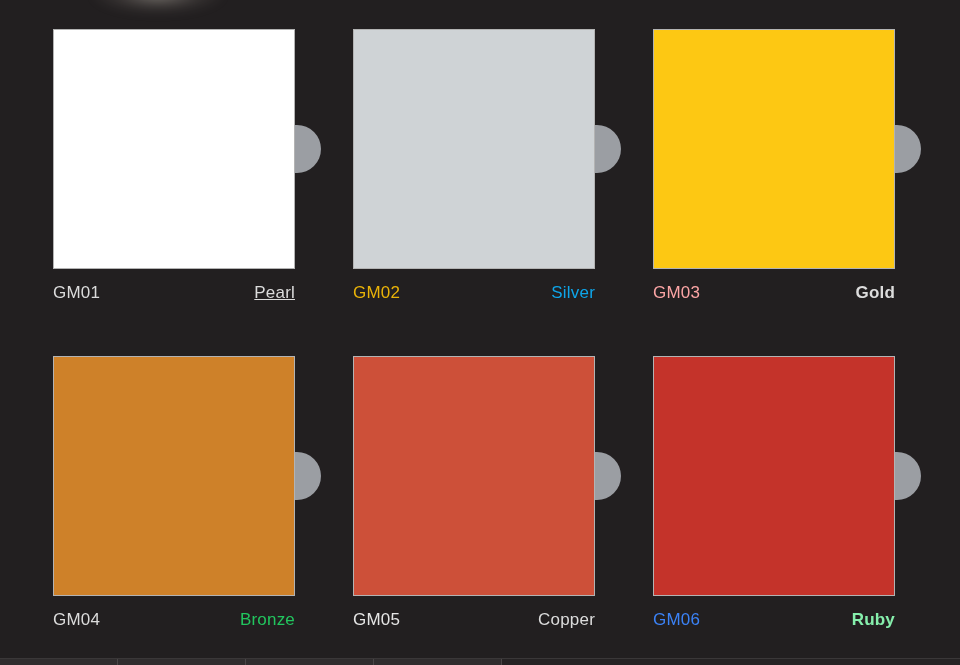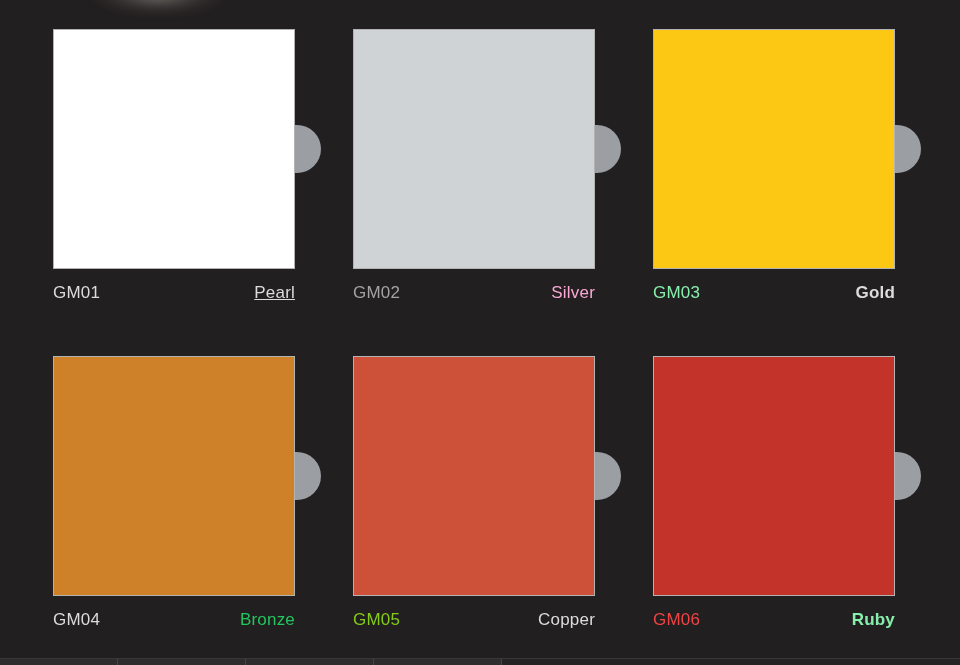--- a/index.html
+++ b/index.html
@@ -126,32 +126,32 @@
         <span class="swatch-name" style="color: rgb(220, 220, 220); text-decoration: underline;">Pearl</span>
       </div>
     </div>
 
     <div class="swatch-card">
       <div class="swatch-chip-wrap">
         <div class="swatch-chip" style="background: rgb(207, 211, 214); border-color: rgb(179, 179, 179);"></div>
         <div class="swatch-handle" style="background: rgb(155, 158, 163);"></div>
       </div>
       <div class="swatch-meta">
-        <span class="swatch-code" style="color: #a3a3a3;">GM02</span>
-        <span class="swatch-name" style="color: #f9a8d4;">Silver</span>
+        <span class="swatch-code" style="color: #eab308;">GM02</span>
+        <span class="swatch-name" style="color: #0ea5e9;">Silver</span>
       </div>
     </div>
 
     <div class="swatch-card">
       <div class="swatch-chip-wrap">
         <div class="swatch-chip" style="background: rgb(253, 200, 19); border-color: rgb(179, 179, 179);"></div>
         <div class="swatch-handle" style="background: rgb(155, 158, 163);"></div>
       </div>
       <div class="swatch-meta">
-        <span class="swatch-code" style="color: #86efac;">GM03</span>
+        <span class="swatch-code" style="color: #fca5a5;">GM03</span>
         <span class="swatch-name" style="color: rgb(220, 220, 220); font-weight: bold;">Gold</span>
       </div>
     </div>
 
     <div class="swatch-card">
       <div class="swatch-chip-wrap">
         <div class="swatch-chip" style="background: rgb(206, 129, 41); border-color: rgb(179, 179, 179);"></div>
         <div class="swatch-handle" style="background: rgb(155, 158, 163);"></div>
       </div>
       <div class="swatch-meta">
@@ -159,32 +159,32 @@
         <span class="swatch-name" style="color: #22c55e;">Bronze</span>
       </div>
     </div>
 
     <div class="swatch-card">
       <div class="swatch-chip-wrap">
         <div class="swatch-chip" style="background: rgb(205, 80, 57); border-color: rgb(179, 179, 179);"></div>
         <div class="swatch-handle" style="background: rgb(155, 158, 163);"></div>
       </div>
       <div class="swatch-meta">
-        <span class="swatch-code" style="color: #84cc16;">GM05</span>
+        <span class="swatch-code" style="color: #e5e5e5;">GM05</span>
         <span class="swatch-name" style="color: rgb(220, 220, 220);">Copper</span>
       </div>
     </div>
 
     <div class="swatch-card">
       <div class="swatch-chip-wrap">
         <div class="swatch-chip" style="background: rgb(196, 51, 42); border-color: rgb(179, 179, 179);"></div>
         <div class="swatch-handle" style="background: rgb(155, 158, 163);"></div>
       </div>
       <div class="swatch-meta">
-        <span class="swatch-code" style="color: #ef4444;">GM06</span>
+        <span class="swatch-code" style="color: #3b82f6;">GM06</span>
         <span class="swatch-name" style="color: #86efac; font-weight: bold;">Ruby</span>
       </div>
     </div>
 
   </div>
 
   <div class="bottom-bar">
     <div class="bottom-bar-slot" style="width: 118px;"></div>
     <div class="bottom-bar-slot" style="width: 128px;"></div>
     <div class="bottom-bar-slot" style="width: 128px;"></div>

